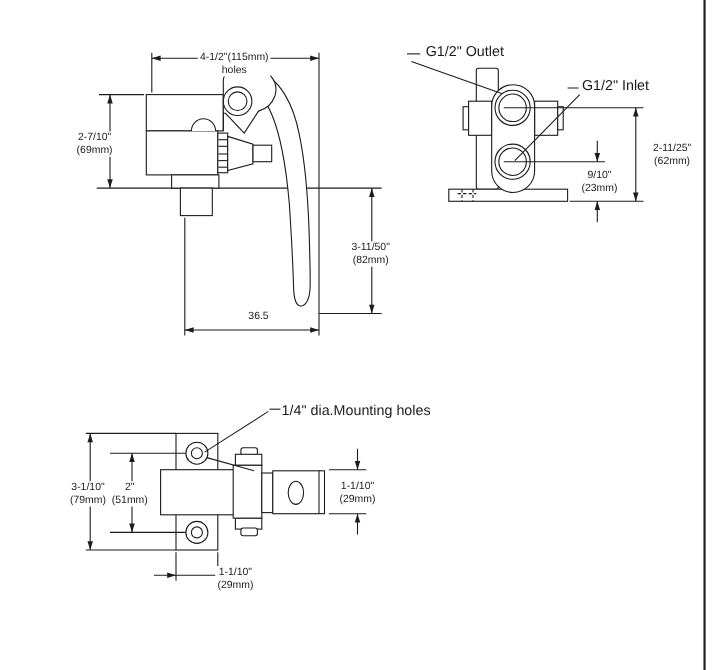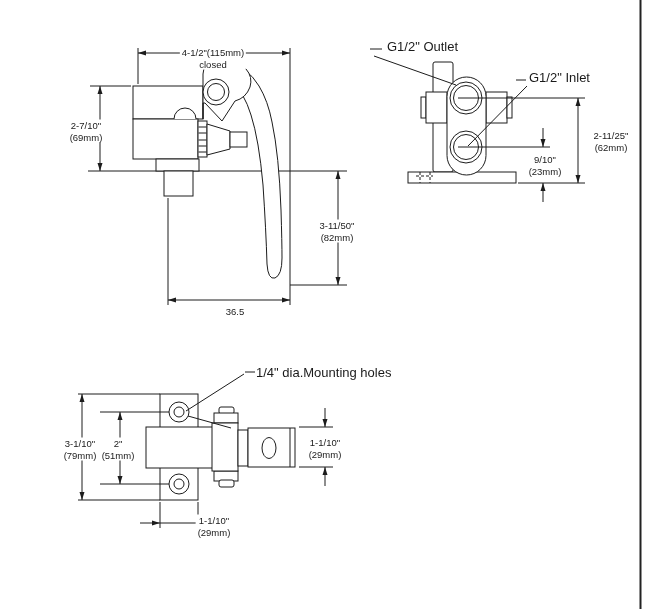--- a/index.html
+++ b/index.html
@@ -178,31 +178,31 @@
       <line x1="140" y1="523" x2="213" y2="523"></line>
       <path d="M160,523 L152,520.5 L152,525.5 Z" fill="#1c1c1c" stroke="none"></path>
       <path d="M198,523 L206,520.5 L206,525.5 Z" fill="#1c1c1c" stroke="none"></path>
     </g>
 
     <line x1="640.5" y1="0" x2="640.5" y2="609" stroke="#222" stroke-width="2"></line>
   </svg>
 
   <div class="dim" style="left:213px;top:58px;">
     <span>4-1/2"(115mm)</span>
-    <span>closed</span>
+    <span>holes</span>
   </div>
   <div class="dim" style="left:86px;top:131px;">
     <span>2-7/10"</span>
     <span>(69mm)</span>
   </div>
   <div class="dim" style="left:337px;top:231px;">
     <span>3-11/50"</span>
     <span>(82mm)</span>
   </div>
-  <div class="dim" style="left:235px;top:312px;">
+  <div class="dim" style="left:235px;top:288px;">
     <span>36.5</span>
   </div>
 
   <div class="lbl" style="left:387px;top:40px;">G1/2" Outlet</div>
   <div class="lbl" style="left:529px;top:71px;">G1/2" Inlet</div>
   <div class="dim" style="left:611px;top:141px;background:transparent;">
     <span>2-11/25"</span>
     <span>(62mm)</span>
   </div>
   <div class="dim" style="left:545px;top:165px;background:transparent;">

